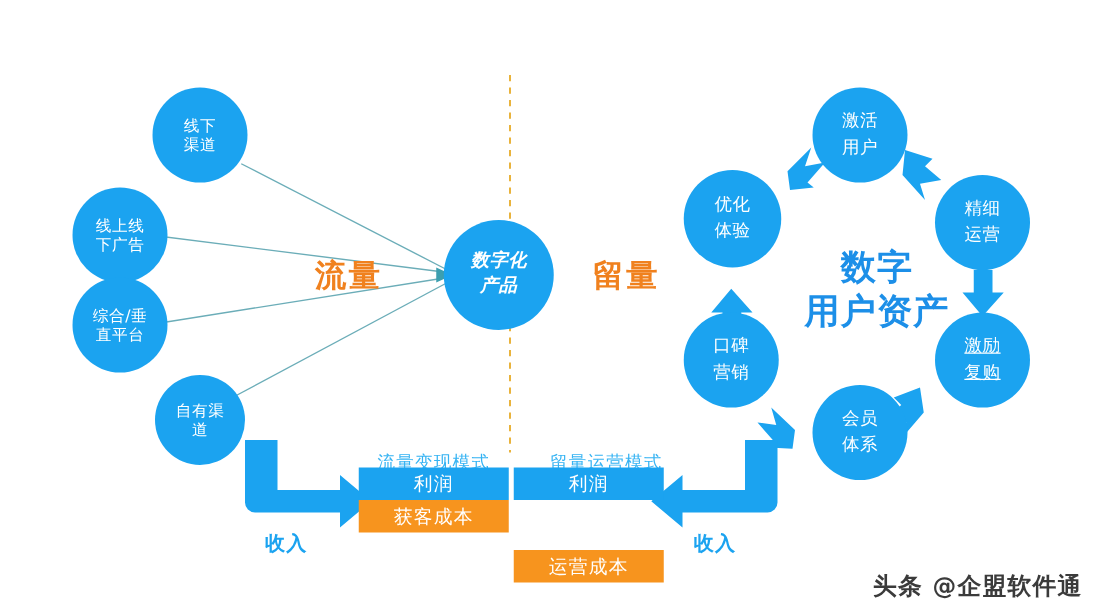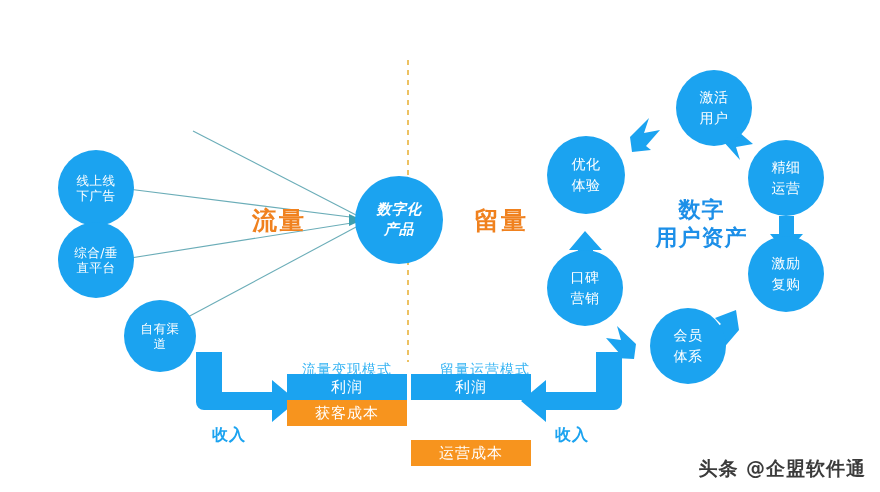--- a/index.html
+++ b/index.html
@@ -55,21 +55,21 @@
     position: absolute;
     color: #F0811E;
     font-size: 25px;
     font-weight: bold;
     letter-spacing: 2px;
     white-space: nowrap;
   }
   .asset-label {
     position: absolute;
     color: #1C8FE8;
-    font-size: 22px;
+    font-size: 28px;
     font-weight: bold;
     text-align: center;
     line-height: 1.25;
     white-space: nowrap;
     letter-spacing: 1px;
   }
   .asset-label .ln { display: block; }
 
   .tbl-head {
     position: absolute;
@@ -174,20 +174,24 @@
              L546 392
              L546 380
              L521 401
              L546 422
              L546 410
              L614 410
              A8 8 0 0 0 622 402
              Z"></path>
   </svg>
 
+  <div class="node src-node" style="left:122px; top:70px; width:76px; height:76px;">
+    <span class="ln">线下</span>
+    <span class="ln">渠道</span>
+  </div>
 
   <div class="node src-node" style="left:58px; top:150px; width:76px; height:76px;">
     <span class="ln">线上线</span>
     <span class="ln">下广告</span>
   </div>
 
   <div class="node src-node" style="left:58px; top:222px; width:76px; height:76px;">
     <span class="ln">综合/垂</span>
     <span class="ln">直平台</span>
   </div>
@@ -199,31 +203,31 @@
 
   <div class="flow-label" style="left:474px; top:204px;">留量</div>
 
   <div class="flow-label" style="left:252px; top:204px;">流量</div>
 
   <div class="node center-node" style="left:355px; top:176px; width:88px; height:88px;">
     <span class="ln">数字化</span>
     <span class="ln">产品</span>
   </div>
 
-  <div class="node cyc-node" style="left:676px; top:70px; width:76px; height:76px;">
+  <div class="node cyc-node" style="left:650px; top:70px; width:76px; height:76px;">
     <span class="ln">激活</span>
     <span class="ln">用户</span>
   </div>
 
   <div class="node cyc-node" style="left:748px; top:140px; width:76px; height:76px;">
     <span class="ln">精细</span>
     <span class="ln">运营</span>
   </div>
 
-  <div class="node cyc-node" style="left:748px; top:236px; width:76px; height:76px;">
+  <div class="node cyc-node" style="left:748px; top:250px; width:76px; height:76px;text-decoration:underline;">
     <span class="ln">激励</span>
     <span class="ln">复购</span>
   </div>
 
   <div class="node cyc-node" style="left:650px; top:308px; width:76px; height:76px;">
     <span class="ln">会员</span>
     <span class="ln">体系</span>
   </div>
 
   <div class="node cyc-node" style="left:547px; top:250px; width:76px; height:76px;">

